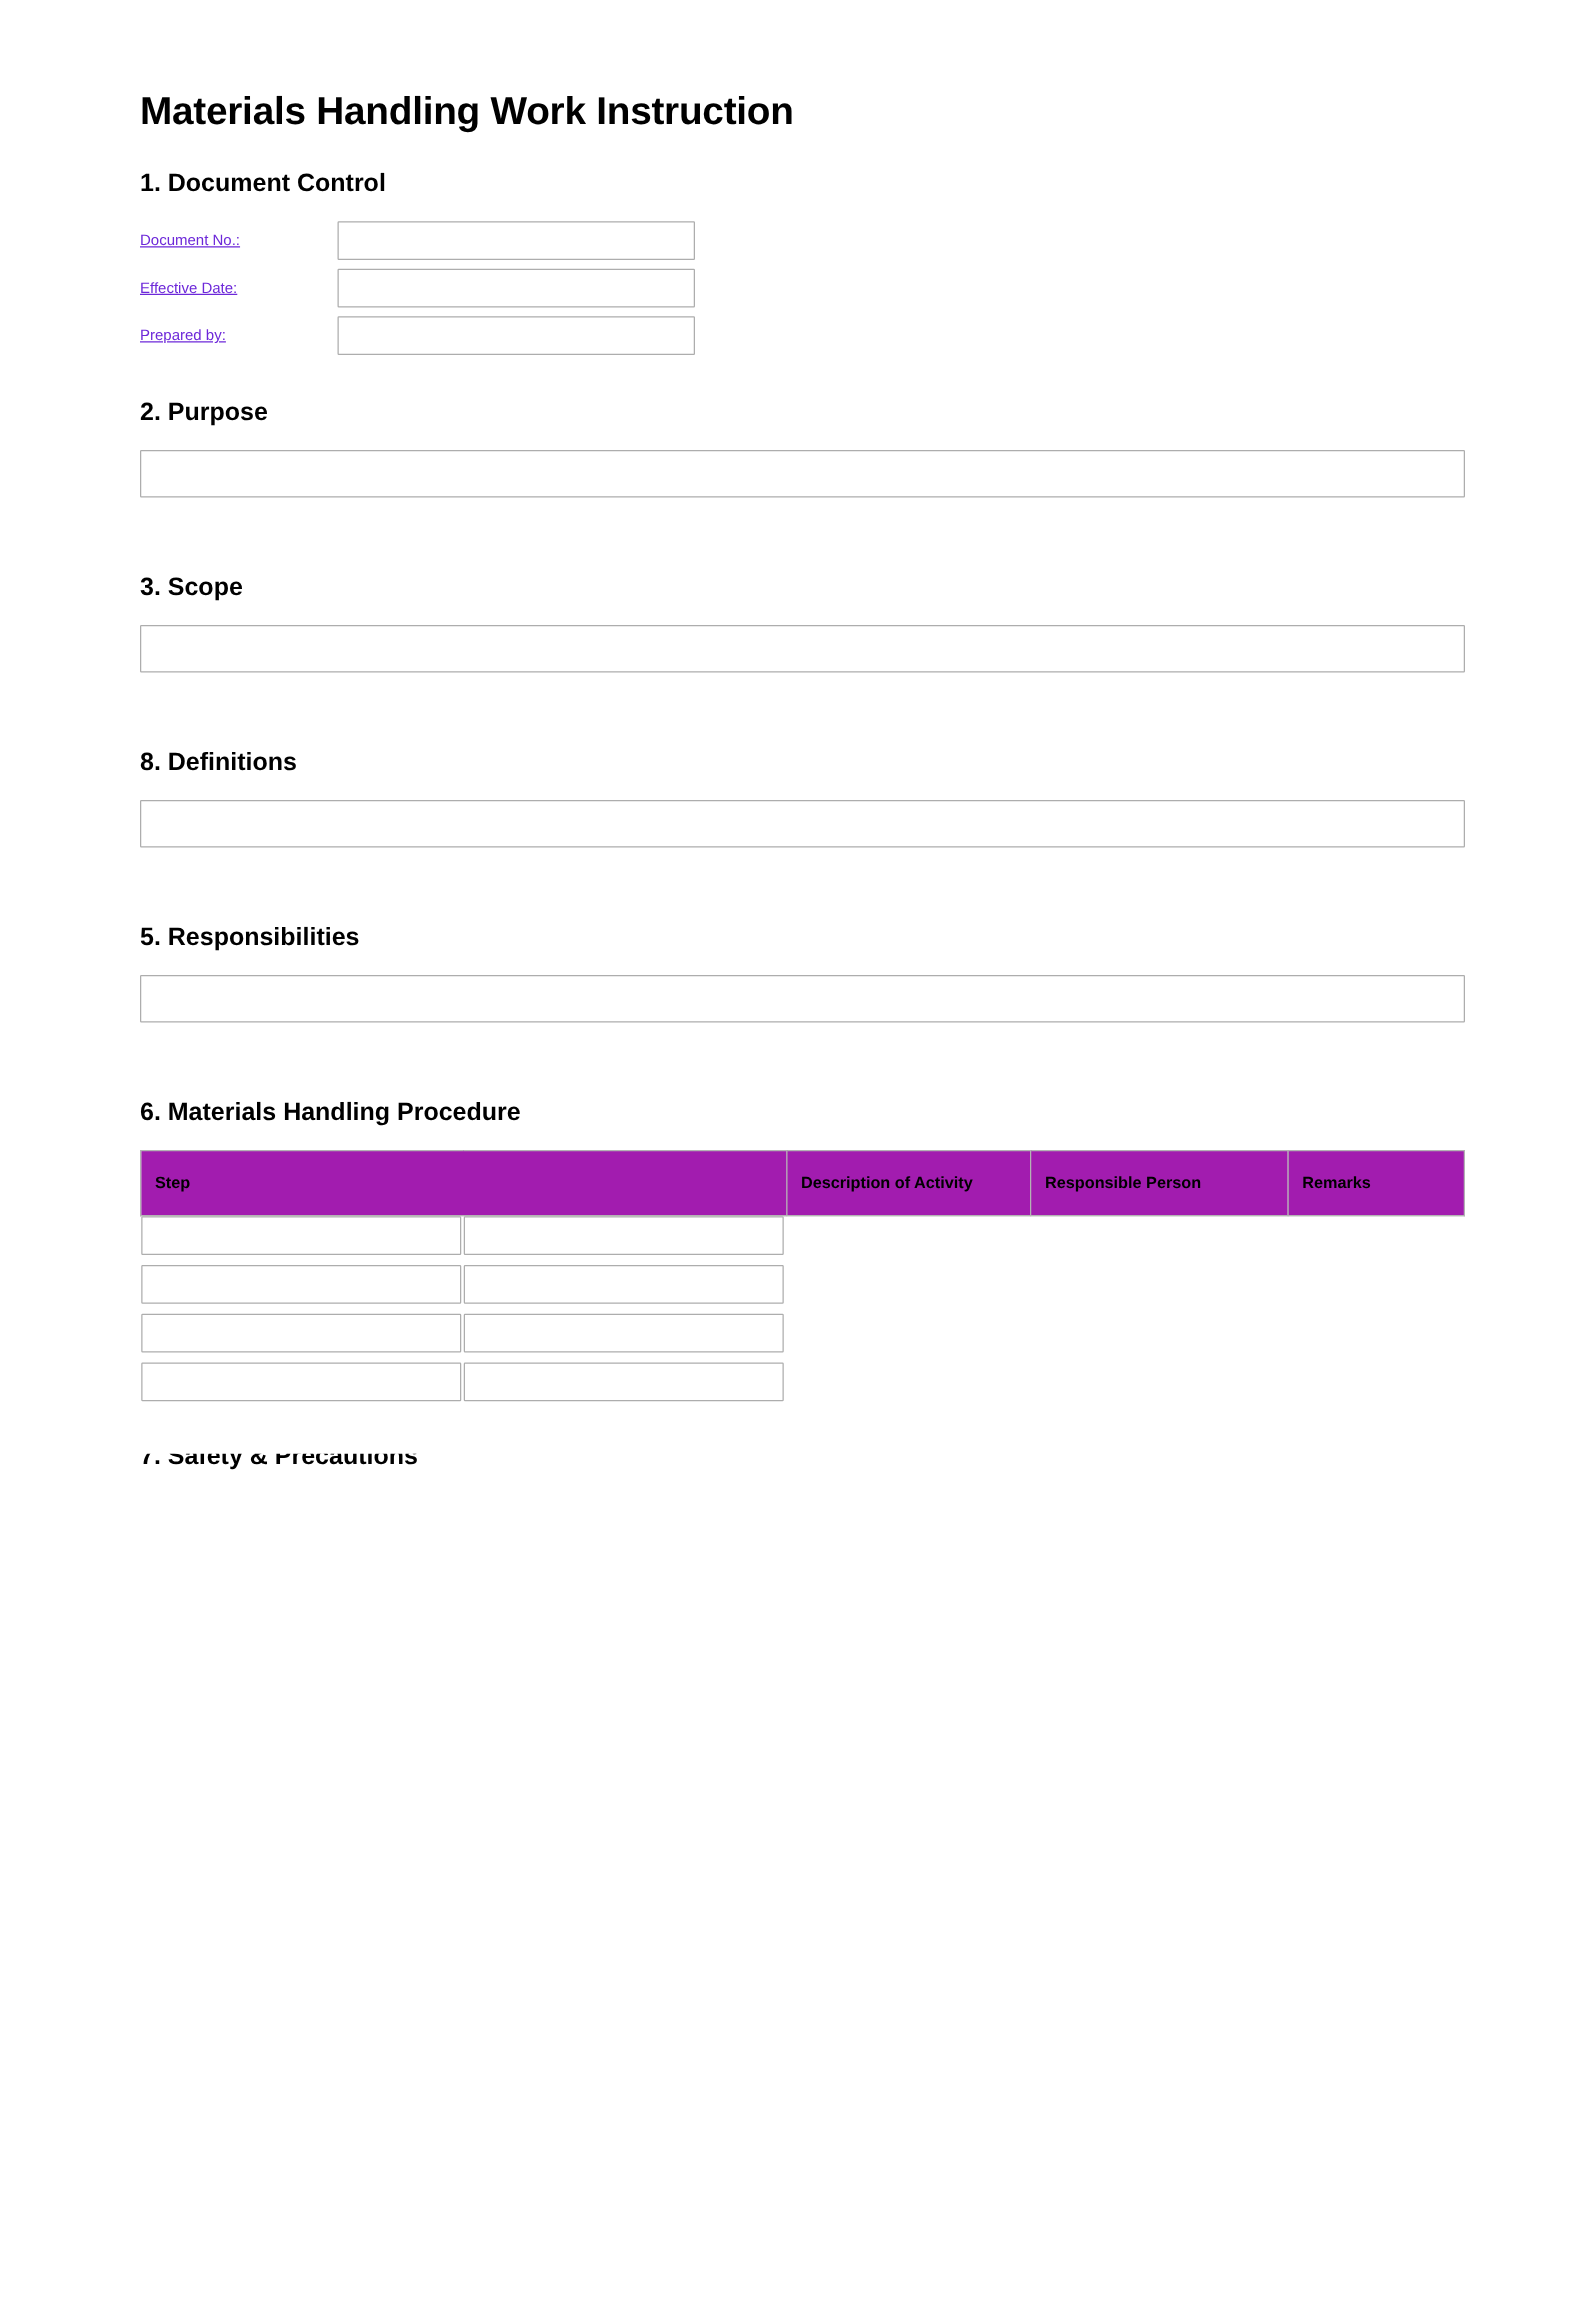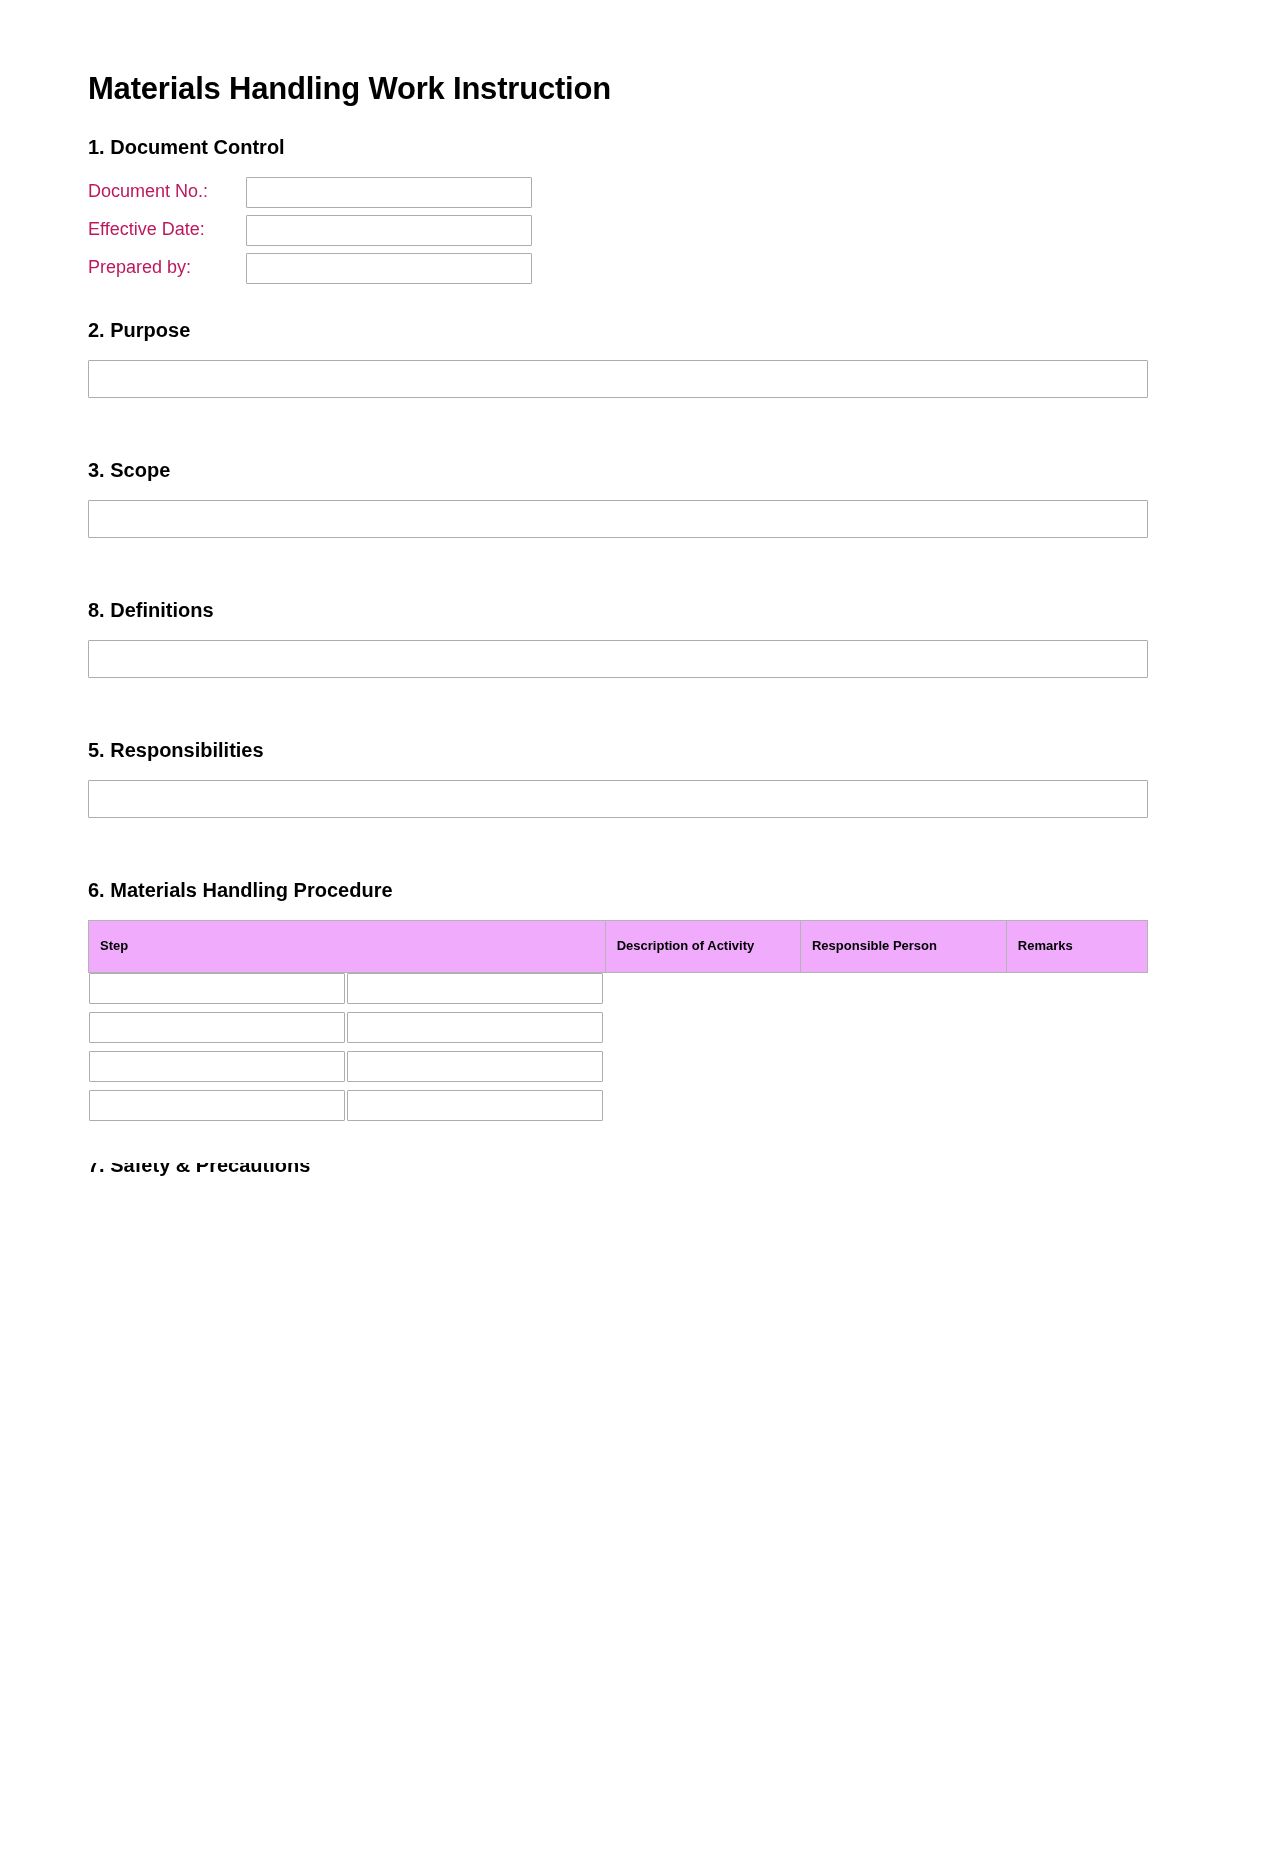--- a/index.html
+++ b/index.html
@@ -15,21 +15,21 @@
   }
   .page {
     position: relative;
     width: 1263px;
     height: 1854px;
     background: #ffffff;
     overflow: hidden;
   }
   .content {
     position: absolute;
-    left: 88px;
+    left: 112px;
     top: 70px;
     width: 1060px;
   }
   h1.doc-title {
     font-size: 31px;
     font-weight: bold;
     line-height: 1.25;
     margin: 0 0 26px 0;
     letter-spacing: -0.2px;
   }
@@ -49,23 +49,24 @@
   }
   .field-row {
     display: flex;
     align-items: center;
     margin-bottom: 7px;
     min-height: 31px;
   }
   .field-label {
     width: 158px;
     flex: 0 0 158px;
-    font-size: 18px;
+    font-size: 12px;
     line-height: 1.2;
-    color: #be185d;
+    color: #6d28d9;
+    text-decoration: underline;
   }
   .field-input {
     width: 286px;
     height: 31px;
     border: 1px solid #adadad;
     background: #ffffff;
     border-radius: 1px;
     font-family: "Liberation Sans", sans-serif;
     font-size: 13.5px;
     padding: 2px 6px;
@@ -95,21 +96,21 @@
     table-layout: fixed;
   }
   table.proc-table th {
     border: 1px solid #b3b3b3;
     font-size: 13px;
     font-weight: bold;
     text-align: left;
     vertical-align: middle;
     padding: 9px 11px;
     line-height: 1.22;
-    background: #f0abfc;
+    background: #a21caf;
     height: 52px;
   }
   table.proc-table td {
     border: none;
     padding: 0 0 8px 0;
     vertical-align: top;
   }
   table.proc-table tbody tr td.cell-input-wrap {
     padding-right: 2px;
   }

